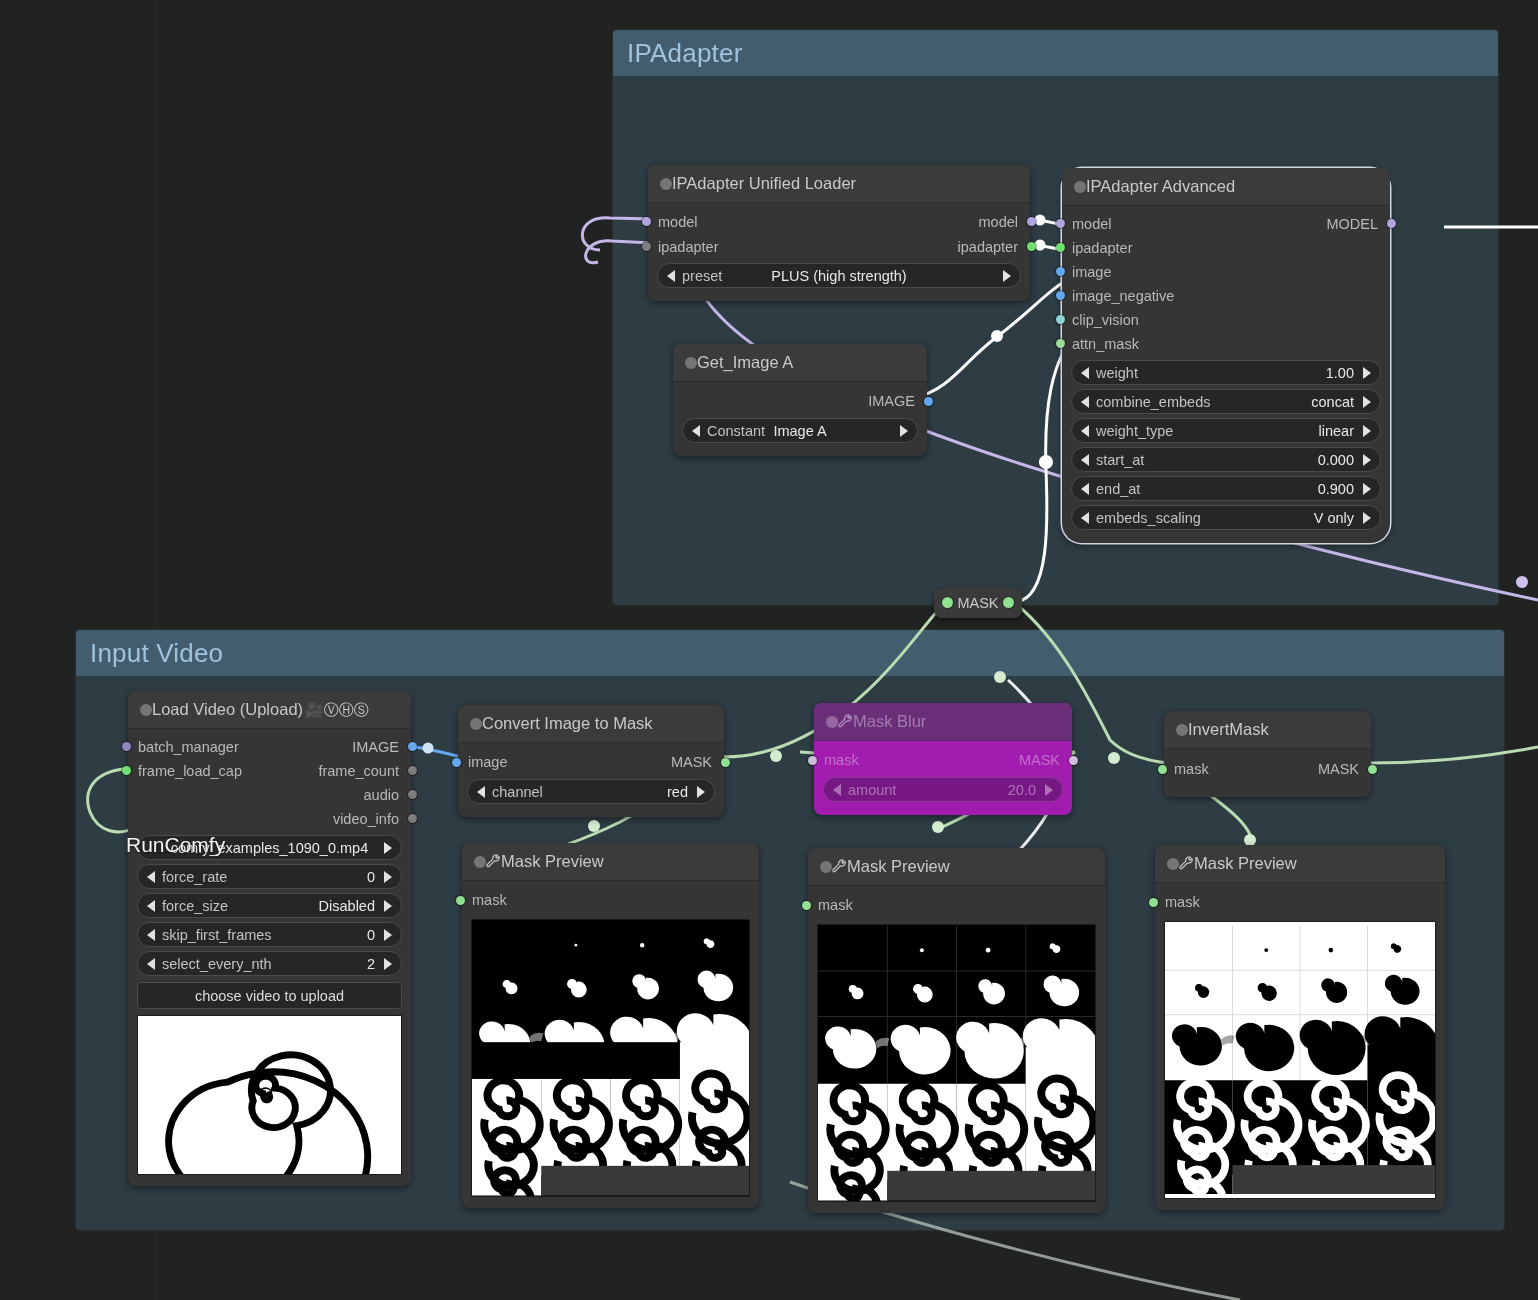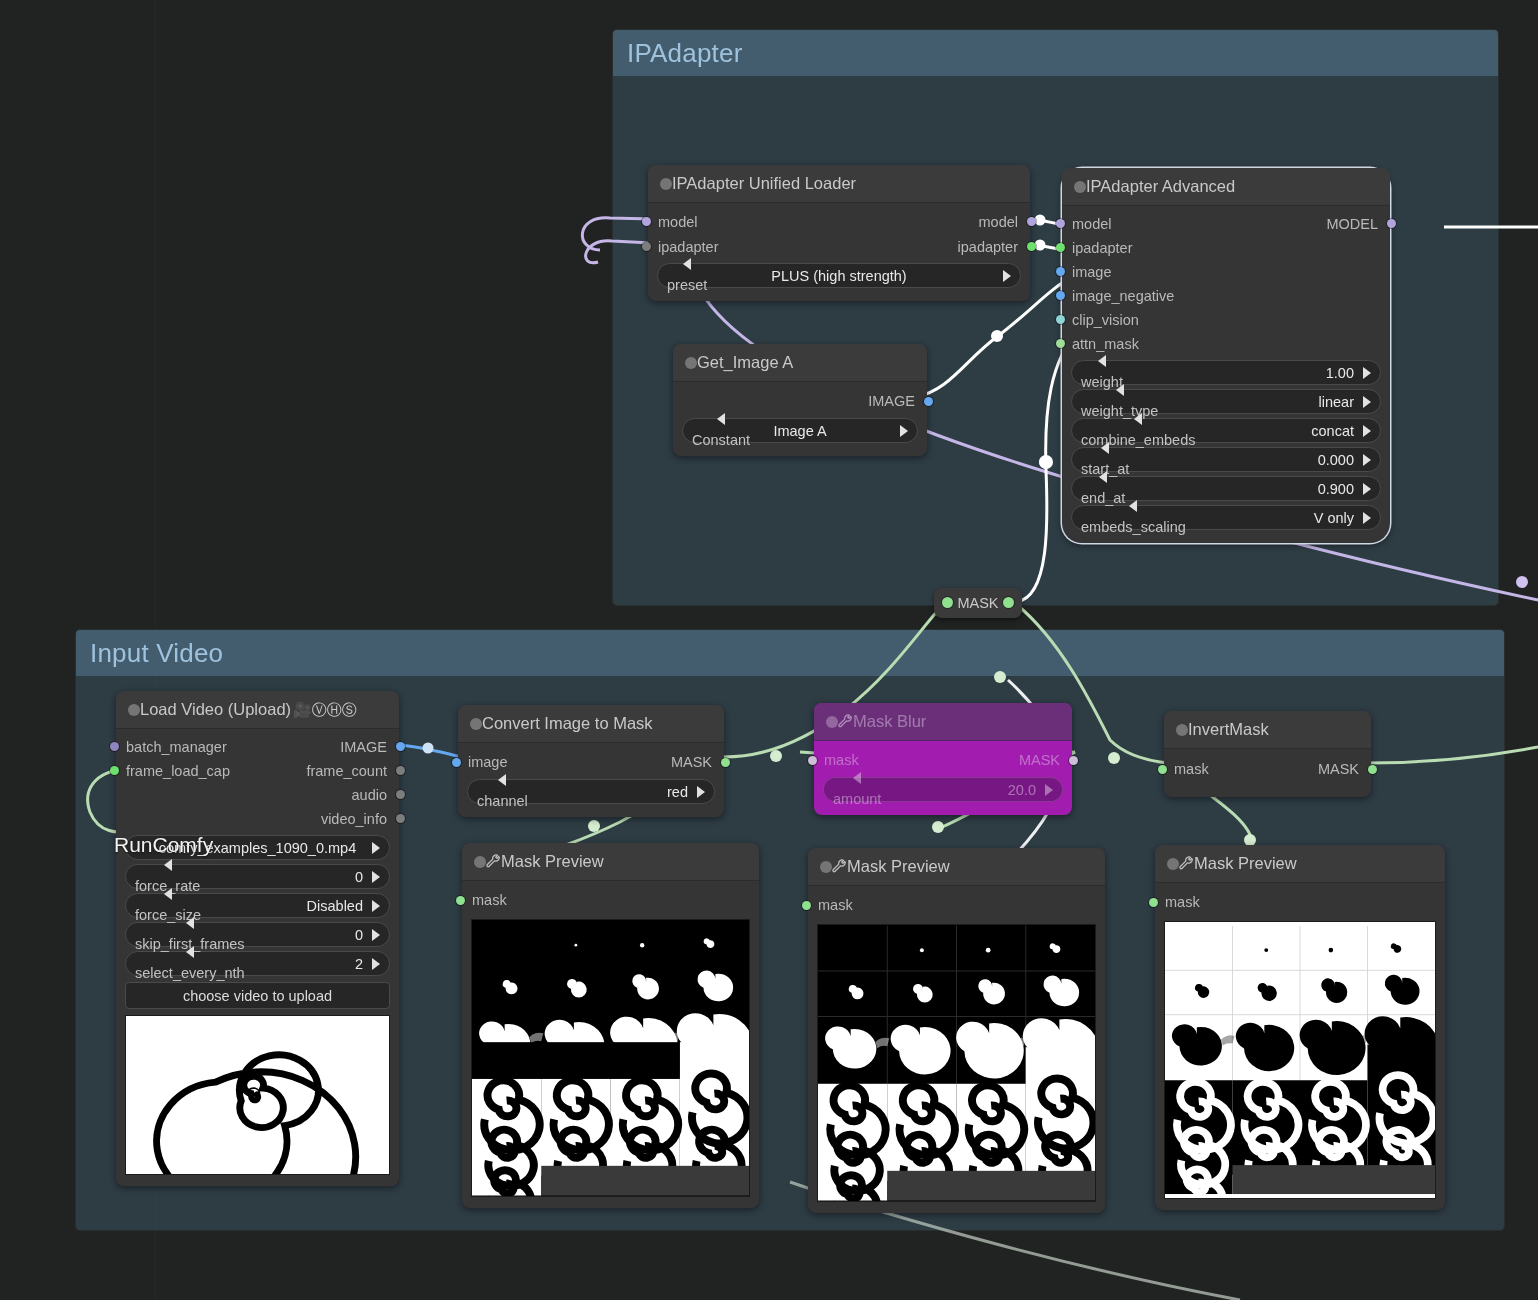--- a/index.html
+++ b/index.html
@@ -68,21 +68,21 @@
     display:flex; align-items:center; justify-content:space-between;
     padding:0 9px; font-size:14.5px; color:#cfcfcf;
     position:relative;
   }
   .widget .wname { color:#c3c3c3; }
   .widget .wval  { color:#e8e8e8; position:absolute; left:0; right:0; text-align:right; padding-right:26px; pointer-events:none; }
   .widget .wval.center { text-align:center; padding-right:0; }
   .arrow-l, .arrow-r { width:0;height:0; flex:0 0 auto; }
   .arrow-l { border-top:6px solid transparent; border-bottom:6px solid transparent; border-right:8px solid #e2e2e2; }
   .arrow-r { border-top:6px solid transparent; border-bottom:6px solid transparent; border-left:8px solid #e2e2e2; }
-  .widget .lbl-wrap { display:flex; align-items:center; gap:7px; z-index:1;flex-direction:column; }
+  .widget .lbl-wrap { display:flex; align-items:center; gap:7px; z-index:1; }
 
   .btn-widget {
     margin:6px 9px 2px 9px; height:27px; border-radius:4px; background:#262626;
     border:1px solid #4a4a4a; display:flex; align-items:center; justify-content:center;
     font-size:14.5px; color:#dcdcdc;
   }
 
   
   .preview-img { margin:6px 9px 2px 9px; border:1px solid #1b1b1b; background:#0d0d0d; }
 
@@ -264,31 +264,31 @@
       <span class="lbl-wrap">
           <span class="arrow-l"></span>
       <span class="wname">weight</span>
         </span>
       <span class="wval">1.00</span>
       <span class="arrow-r"></span>
     </div>
     <div class="widget">
       <span class="lbl-wrap">
           <span class="arrow-l"></span>
+      <span class="wname">combine_embeds</span>
+        </span>
+      <span class="wval">concat</span>
+      <span class="arrow-r"></span>
+    </div>
+    <div class="widget">
+      <span class="lbl-wrap">
+          <span class="arrow-l"></span>
       <span class="wname">weight_type</span>
         </span>
       <span class="wval">linear</span>
-      <span class="arrow-r"></span>
-    </div>
-    <div class="widget">
-      <span class="lbl-wrap">
-          <span class="arrow-l"></span>
-      <span class="wname">combine_embeds</span>
-        </span>
-      <span class="wval">concat</span>
       <span class="arrow-r"></span>
     </div>
     <div class="widget">
       <span class="lbl-wrap">
           <span class="arrow-l"></span>
       <span class="wname">start_at</span>
         </span>
       <span class="wval">0.000</span>
       <span class="arrow-r"></span>
     </div>
@@ -310,21 +310,21 @@
     </div>
   </div>
 </div>
 
 <div class="reroute" style="left:934px; top:588px; width:88px;">
   <span class="dot" style="left:8px; top:9px; background:#8fe08f"></span>
   <span>MASK</span>
   <span class="dot" style="right:8px; top:9px; background:#8fe08f"></span>
 </div>
 
-<div class="node" style="left:116px; top:691px; width:283px;">
+<div class="node" style="left:128px; top:691px; width:283px;">
   <div class="node-header">
     <span class="collapse-dot"></span>
     <span class="node-title">Load Video (Upload)</span>
     <span class="vhs-badges">
       <span>🎥</span>
       <span>Ⓥ</span>
       <span>Ⓗ</span>
       <span>Ⓢ</span>
     </span>
   </div>

